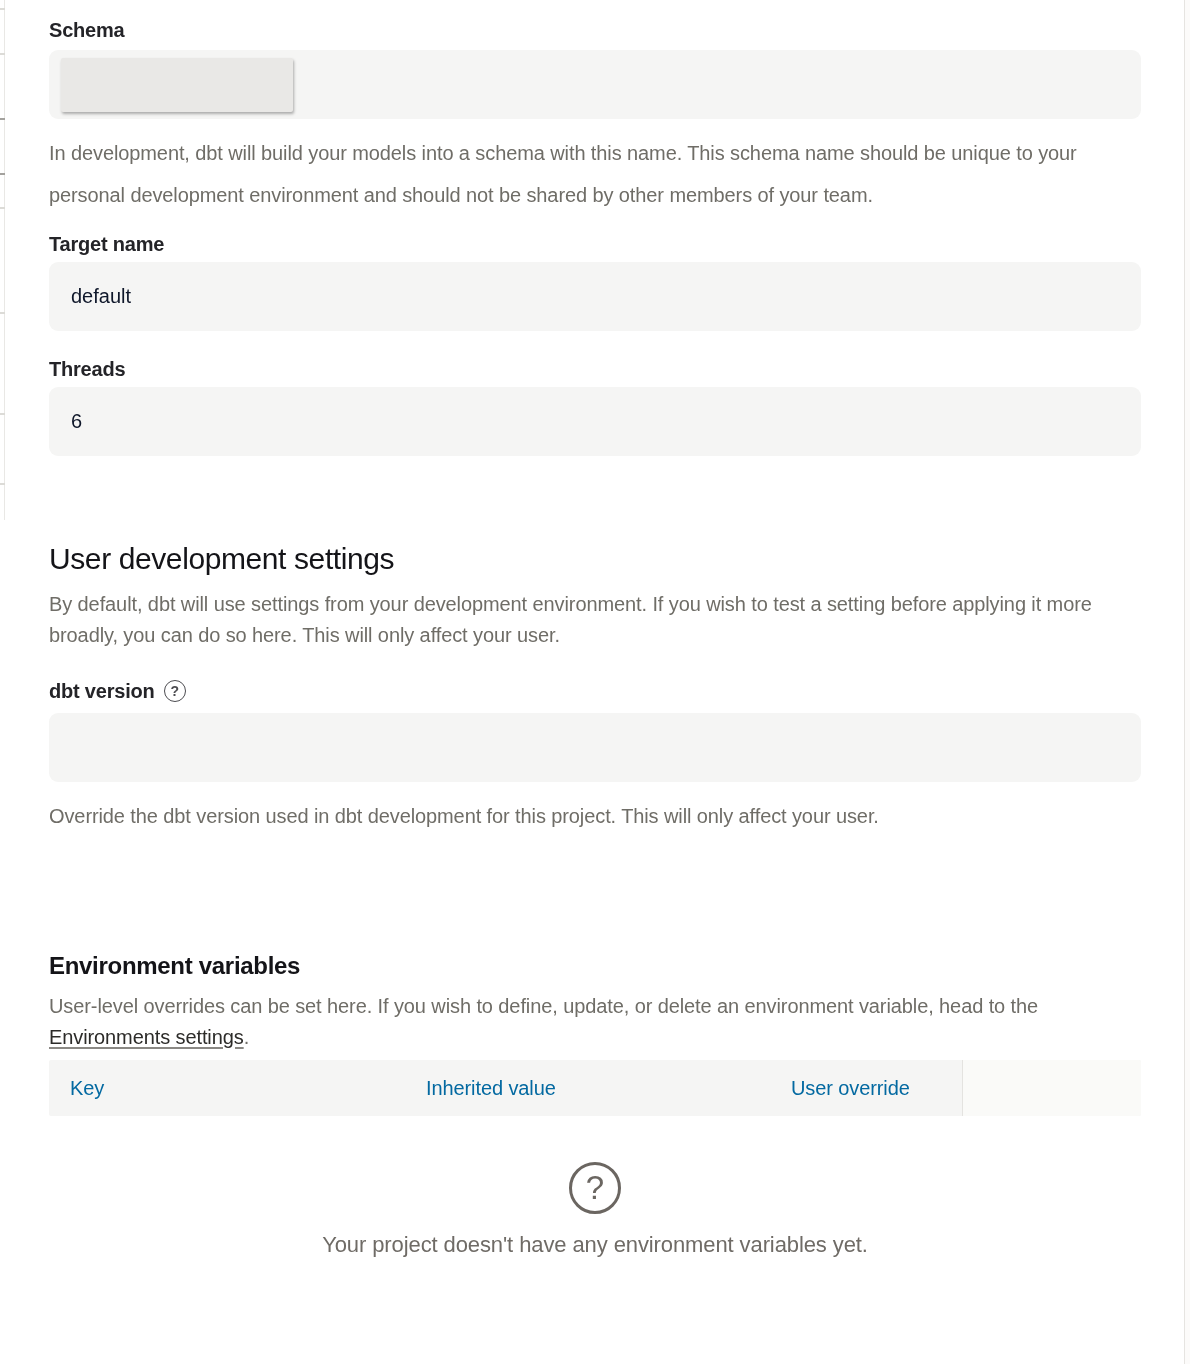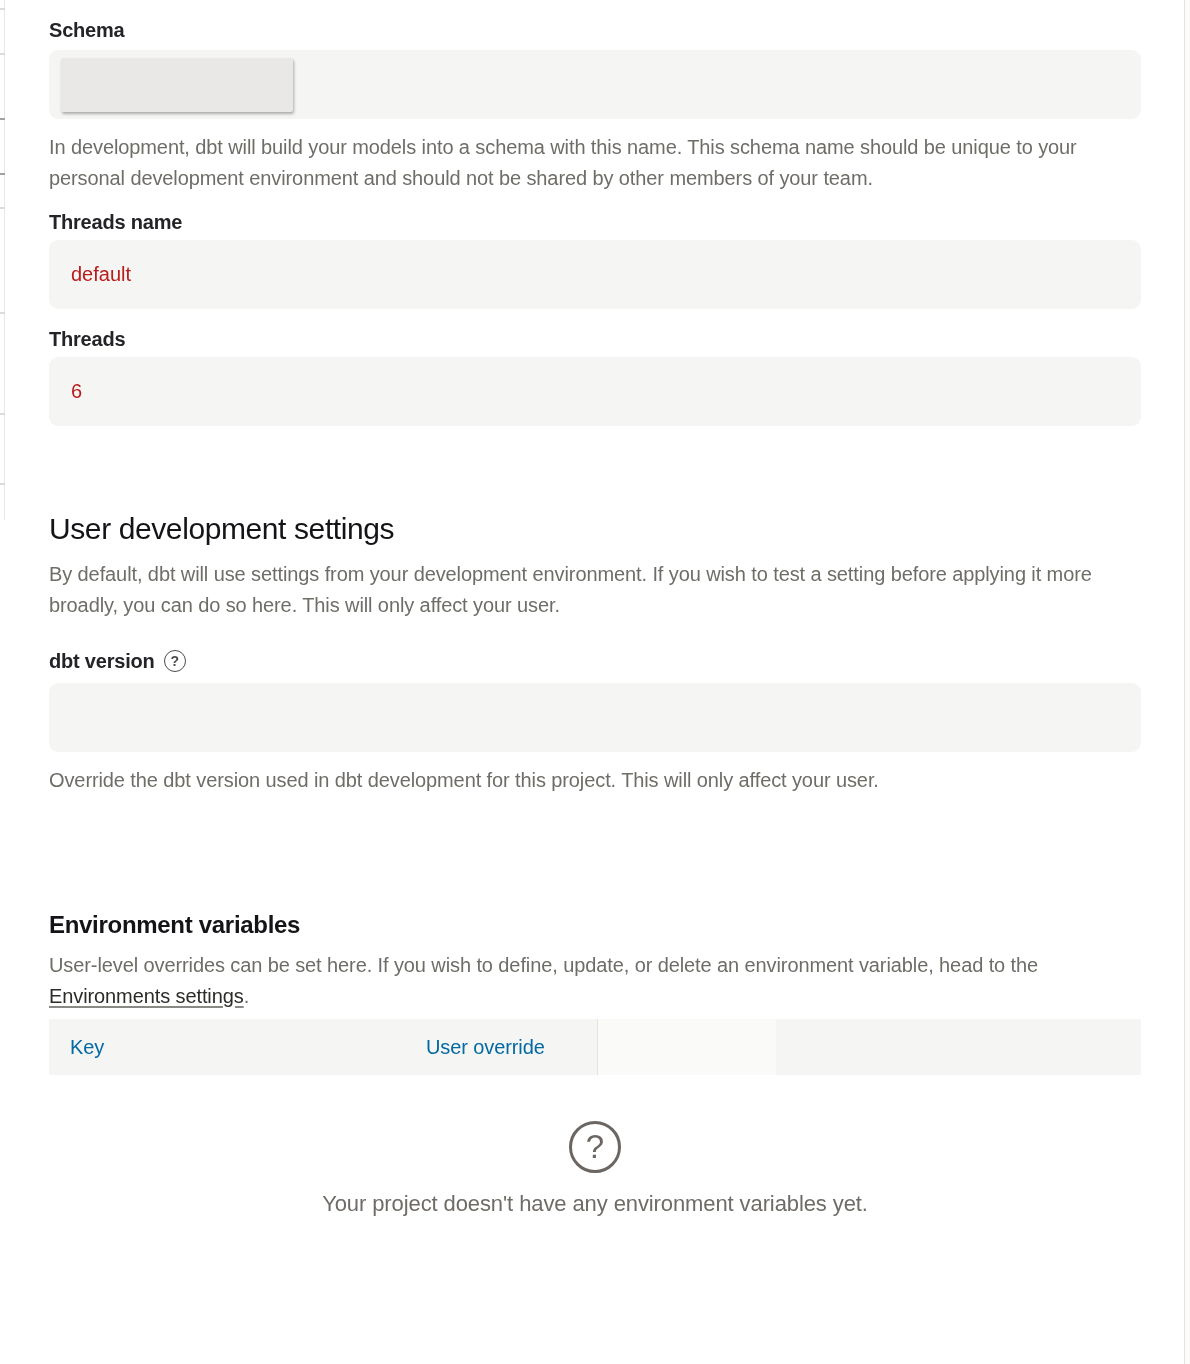--- a/index.html
+++ b/index.html
@@ -32,31 +32,31 @@
 
   .field-label {
     font-size: 20px; line-height: 24px; font-weight: 700;
     color: #242428; letter-spacing: -0.2px;
     display: flex; align-items: center; gap: 9px;
   }
   .input-box {
     width: 1092px; height: 69px;
     background: #f5f5f4; border: none; border-radius: 9px;
     font-family: "Liberation Sans", sans-serif;
-    font-size: 20px; color: #b91c1c; padding: 0 22px;
+    font-size: 20px; color: #0f172a; padding: 0 22px;
     display: block; outline: none;
   }
   .input-box.mt { margin-top: 8px; }
   .skeleton-wrap { display: flex; align-items: center; padding: 0 0 0 12px; }
   .skeleton {
     width: 232px; height: 54px; background: #e9e8e6; border-radius: 2px;
     box-shadow: 1px 2px 3px rgba(0,0,0,0.30);
   }
   .help-text {
-    font-size: 20px; line-height: 31px; color: #6f6d67;
+    font-size: 20px; line-height: 42px; color: #6f6d67;
     letter-spacing: -0.1px; max-width: 1060px; margin-top: 13px;
   }
 
   .section-title-lg {
     font-size: 30px; line-height: 36px; font-weight: 400; color: #141418;
     letter-spacing: -0.4px; margin-top: 85px;
   }
   .section-title-md {
     font-size: 24px; line-height: 29px; font-weight: 700; color: #141418;
     letter-spacing: -0.3px; margin-top: 114px;
@@ -131,24 +131,24 @@
   <div class="right-edge"></div>
 
   <div class="content">
 
     <div class="field-label">Schema</div>
     <div class="input-box mt skeleton-wrap">
       <div class="skeleton"></div>
     </div>
     <div class="help-text">In development, dbt will build your models into a schema with this name. This schema name should be unique to your personal development environment and should not be shared by other members of your team.</div>
 
-    <div class="field-label" style="margin-top:16px">Threads name</div>
+    <div class="field-label" style="margin-top:16px">Target name</div>
     <input class="input-box" style="margin-top: 6px;" type="text" value="default">
 
-    <div class="field-label" style="margin-top:18px">Threads</div>
+    <div class="field-label" style="margin-top:26px">Threads</div>
     <input class="input-box" style="margin-top: 6px;" type="text" value="6">
 
     <h1 class="section-title-lg">User development settings</h1>
     <p class="section-desc">By default, dbt will use settings from your development environment. If you wish to test a setting before applying it more broadly, you can do so here. This will only affect your user.</p>
 
     <div class="field-label" style="margin-top:28px">
       <span>dbt version</span>
       <span class="help-icon">
         <span>?</span>
       </span>
@@ -156,20 +156,21 @@
     <input class="input-box" style="margin-top: 10px;" type="text" value="">
     <div class="help-text">Override the dbt version used in dbt development for this project. This will only affect your user.</div>
 
     <h2 class="section-title-md">Environment variables</h2>
     <p class="section-desc" style="margin-top:11px">
       <span>User-level overrides can be set here. If you wish to define, update, or delete an environment variable, head to the </span><span class="inline-link">Environments settings</span><span>.</span>
     </p>
 
     <div class="env-table-header">
       <div class="env-col c1">Key</div>
+      <div class="env-col c2">Inherited value</div>
       <div class="env-col c3">User override</div>
       <div class="env-col c4"></div>
     </div>
 
     <div class="empty-state">
       <div class="empty-icon">
         <span>?</span>
       </div>
       <div class="empty-subtitle">Your project doesn't have any environment variables yet.</div>
     </div>

